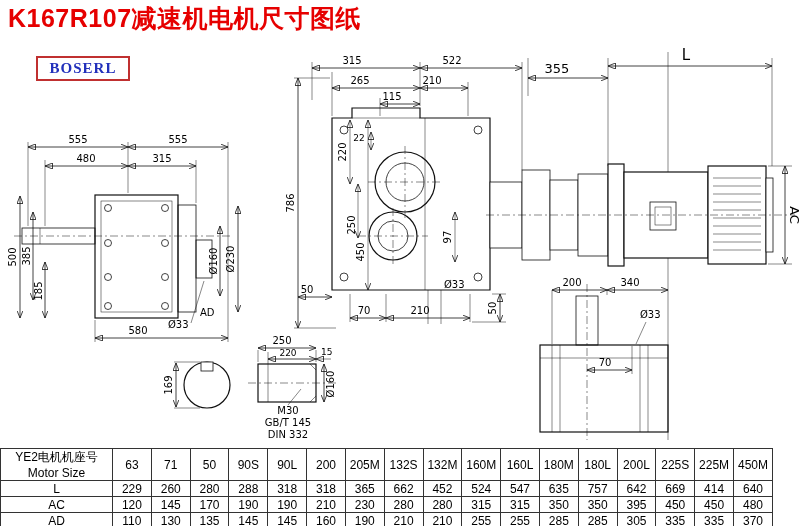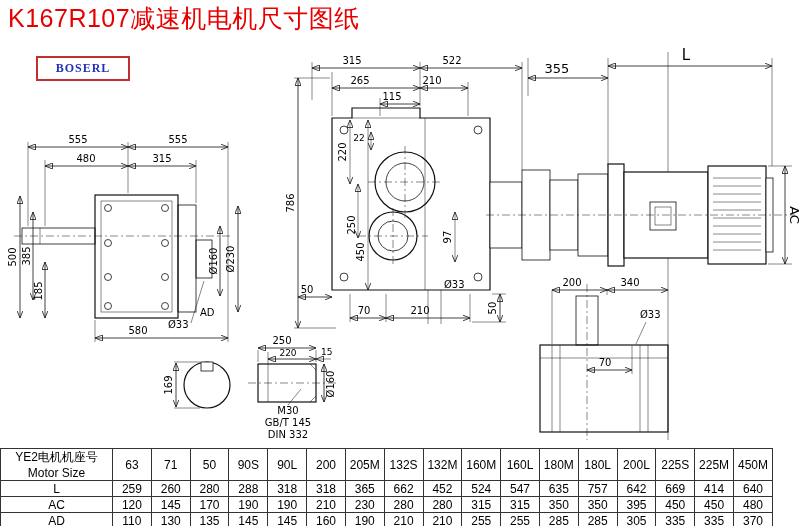--- a/index.html
+++ b/index.html
@@ -1,22 +1,22 @@
 <!DOCTYPE html>
 <html><head>
 <meta charset="utf-8">
 <style>
   *{margin:0;padding:0;box-sizing:border-box}
   html,body{width:800px;height:526px;background:#fff;overflow:hidden;position:relative;
     font-family:"Liberation Sans",sans-serif}
-  .title{position:absolute;left:8px;top:2px;font-size:25px;font-weight:normal;color:#e60000;
+  .title{position:absolute;left:8px;top:2px;font-size:25px;font-weight:bold;color:#e60000;
     letter-spacing:.5px;white-space:nowrap}
   .brand{position:absolute;left:36px;top:56px;width:94px;height:25px;border:2px solid #c03030;
     display:flex;align-items:center;justify-content:center;background:#fff}
-  .brand span{color:#2230bb;font-family:"Liberation Serif",serif;font-weight:bold;font-size:12px;letter-spacing:1px}
+  .brand span{color:#2230bb;font-family:"Liberation Serif",serif;font-weight:bold;font-size:15px;letter-spacing:1px}
   svg.draw{position:absolute;left:0;top:0}
   svg line,svg rect,svg circle,svg path{stroke:#111;fill:none;stroke-width:.8}
   .o{stroke-width:1.2}
   .t{stroke-width:.5}
   .d{stroke-dasharray:8 3 2 3}
   .w{fill:#fff}
   svg text{fill:#000;stroke:none;font:10px "DejaVu Sans",sans-serif;text-anchor:middle}
   text.s9{font-size:9px}
   text.s13{font-size:13px}
   text.s15{font-size:15px}
@@ -269,21 +269,21 @@
       <th>160L</th>
       <th>180M</th>
       <th>180L</th>
       <th>200L</th>
       <th>225S</th>
       <th>225M</th>
       <th>450M</th>
     </tr>
     <tr class="bd">
       <th>L</th>
-      <td>259</td>
+      <td>229</td>
       <td>260</td>
       <td>280</td>
       <td>288</td>
       <td>318</td>
       <td>318</td>
       <td>365</td>
       <td>662</td>
       <td>452</td>
       <td>524</td>
       <td>547</td>

